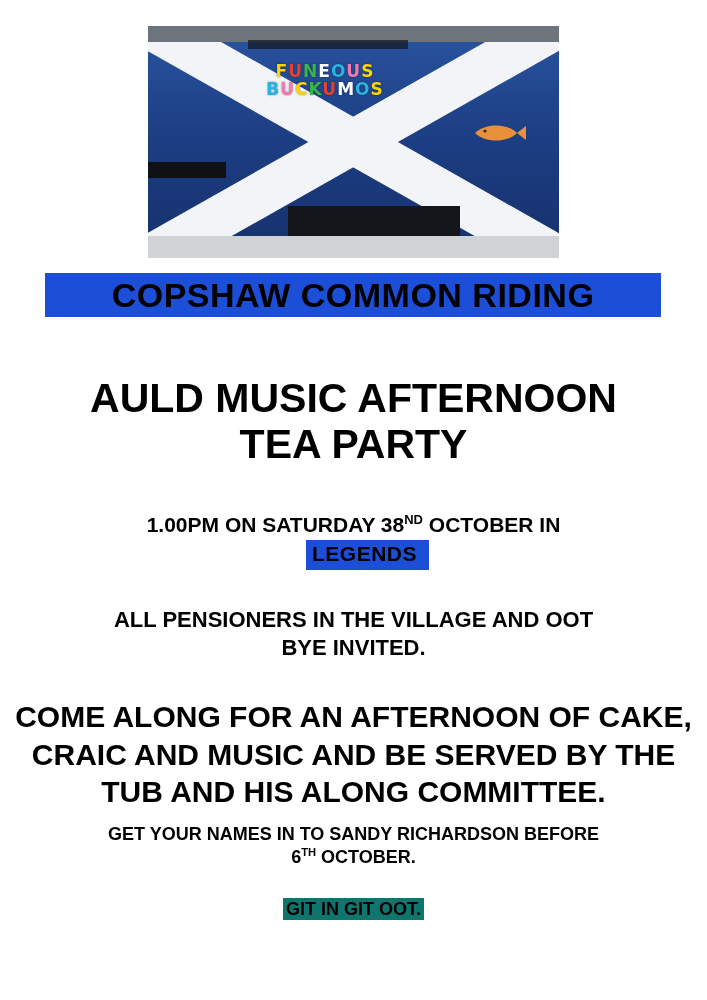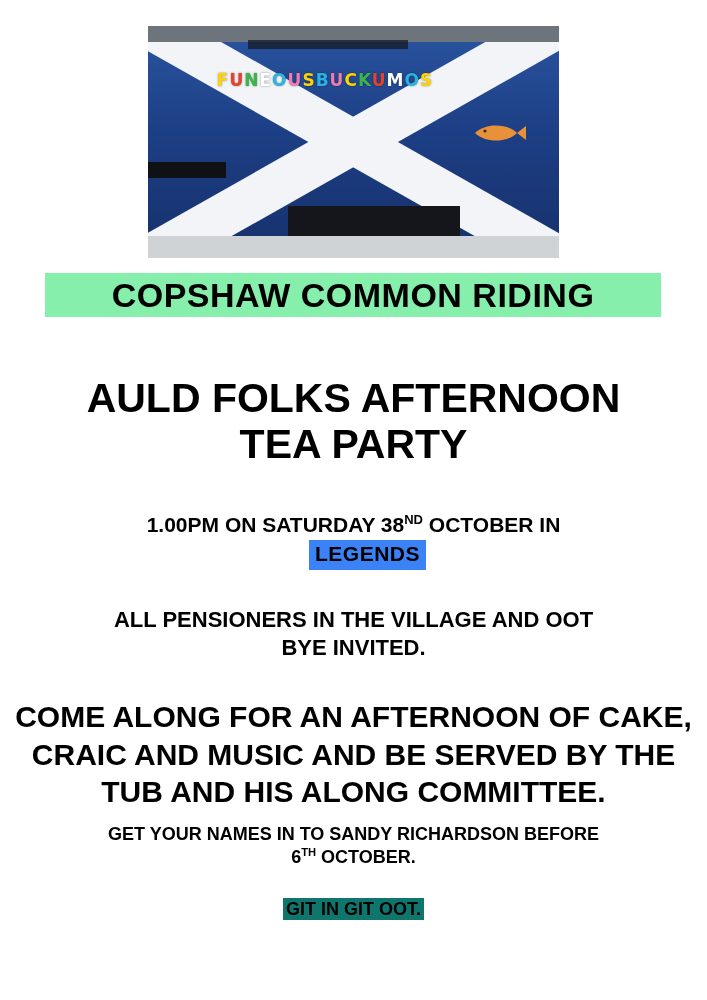--- a/index.html
+++ b/index.html
@@ -77,21 +77,21 @@
     background: #0f1115;
   }
   
   .banner-letters {
     position: absolute;
     left: 92px;
     top: 22px;
     width: 170px;
     height: 66px;
     display: flex;
-    flex-direction: row;
+    flex-direction: column;
     justify-content: center;
     align-items: center;
     line-height: 1.05;
     letter-spacing: 1px;
     font-family: "DejaVu Sans", sans-serif;
     font-weight: bold;
     font-size: 17px;
     text-shadow: 0 0 2px rgba(0,0,0,.5);
     filter: blur(0.4px);
   }
@@ -116,21 +116,21 @@
     height: 22px;
   }
 
   
   .title-band {
     position: absolute;
     left: 45px;
     top: 273px;
     width: 616px;
     height: 44px;
-    background: #86efac;
+    background: #1d4ed8;
     display: flex;
     align-items: center;
     justify-content: center;
   }
   .title-band .title-text {
     font-size: 34px;
     font-weight: bold;
     letter-spacing: 0.5px;
     white-space: nowrap;
   }
@@ -156,22 +156,22 @@
     line-height: 1.25;
   }
   .b-time   { top: 512px; font-size: 21px; }
   .b-pens   { top: 606px; font-size: 22px; }
   .b-come   { top: 698px; font-size: 30px; }
   .b-names  { top: 823px; font-size: 18px; }
   .b-git    { top: 898px; font-size: 18px; }
 
   .venue {
     display: inline-block;
-    background: #3b82f6;
-    padding: 1px 6px 2px 6px;
+    background: #1d4ed8;
+    padding: 1px 12px 2px 6px;
     margin-top: 2px;
     letter-spacing: 0.5px;
     margin-left: 28px;
   }
   .hl-yellow {
     background: #0f766e;
     padding: 1px 3px;
   }
   sup {
     font-size: 0.62em;
@@ -204,21 +204,21 @@
       <div class="photo-bottom-dark"></div>
       <div class="photo-bottom-band"></div>
     </div>
   </div>
 
   <div class="title-band">
     <span class="title-text">COPSHAW COMMON RIDING</span>
   </div>
 
   <div class="headline">
-    <div>AULD FOLKS AFTERNOON</div>
+    <div>AULD MUSIC AFTERNOON</div>
     <div>TEA PARTY</div>
   </div>
 
   <div class="block b-time">
     <div><span>1.00PM ON SATURDAY 38</span><sup>ND</sup><span> OCTOBER IN</span></div>
     <div><span class="venue">LEGENDS</span></div>
   </div>
 
   <div class="block b-pens">
     <div>ALL PENSIONERS IN THE VILLAGE AND OOT</div>

